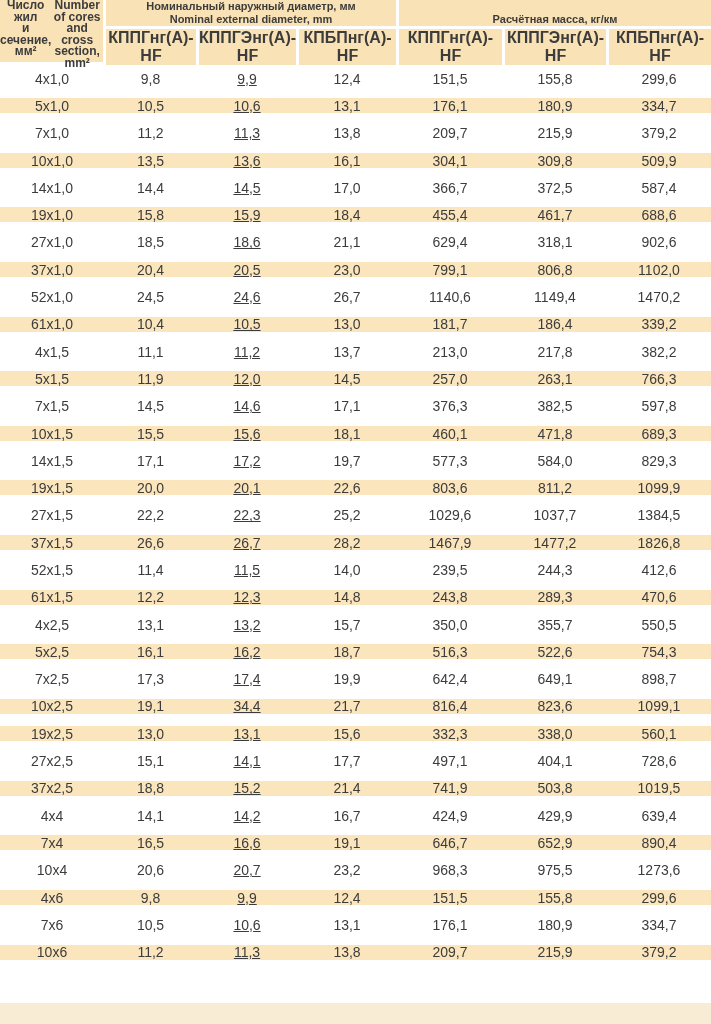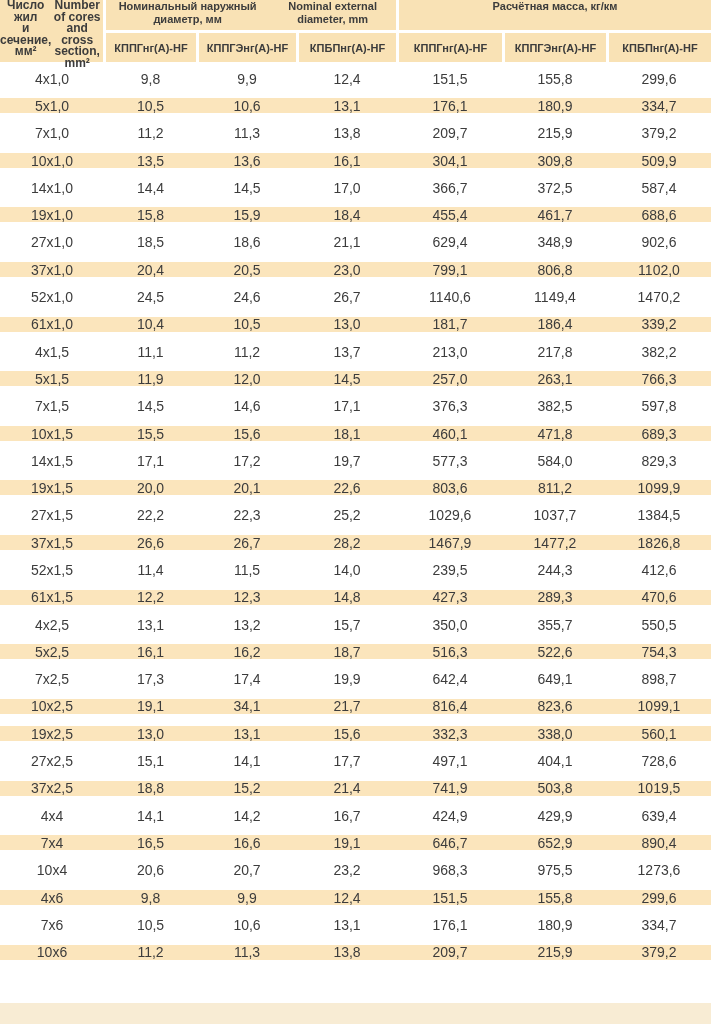--- a/index.html
+++ b/index.html
@@ -43,36 +43,36 @@
     display: flex;
     flex-direction: column;
   }
   .hgroups {
     display: flex;
     height: 30px;
     margin-bottom: 3px;
   }
   .group-cell {
     display: flex;
-    flex-direction: row;
-    justify-content: center;
+    flex-direction: column;
+    justify-content: flex-end;
     font-size: 11px;
     line-height: 13px;
   }
   .group-diameter { width: 290px; margin-right: 3px; }
   .group-weight   { flex: 1; }
   .hsub {
     display: flex;
     flex: 1;
   }
   .sub-cell {
     display: flex;
     align-items: center;
     justify-content: center;
-    font-size: 11px;
+    font-size: 16px;
     margin-right: 3px;
   }
   .sub-cell:last-child { margin-right: 0; }
   .w-d1 { width: 90px; }
   .w-d2 { width: 97px; }
   .w-d3 { width: 97px; }
   .w-m1 { width: 103px; }
   .w-m2 { width: 101px; }
   .w-m3 { width: 102px; }
   
@@ -87,21 +87,21 @@
   .row.striped {
     background: linear-gradient(to bottom,
       rgba(0,0,0,0) 6px,
       var(--stripe-bg, #fbe5bc) 6px,
       var(--stripe-bg, #fbe5bc) 21px,
       rgba(0,0,0,0) 21px);
   }
   .cell { text-align: center; }
   .c0 { width: 104px; }
   .c1 { width: 93px; }
-  .c2 { width: 100px; }
+  .c2 { width: 100px; text-decoration: underline; }
   .c3 { width: 100px; }
   .c4 { width: 106px; }
   .c5 { width: 104px; }
   .c6 { width: 104px; }
   
   .footer-band {
     position: absolute;
     left: 0;
     top: 1003px;
     width: 711px;
@@ -202,21 +202,21 @@
         <div class="cell c4">455,4</div>
         <div class="cell c5">461,7</div>
         <div class="cell c6">688,6</div>
       </div>
       <div class="row">
         <div class="cell c0">27x1,0</div>
         <div class="cell c1">18,5</div>
         <div class="cell c2">18,6</div>
         <div class="cell c3">21,1</div>
         <div class="cell c4">629,4</div>
-        <div class="cell c5">348,9</div>
+        <div class="cell c5">318,1</div>
         <div class="cell c6">902,6</div>
       </div>
       <div class="row striped">
         <div class="cell c0">37x1,0</div>
         <div class="cell c1">20,4</div>
         <div class="cell c2">20,5</div>
         <div class="cell c3">23,0</div>
         <div class="cell c4">799,1</div>
         <div class="cell c5">806,8</div>
         <div class="cell c6">1102,0</div>
@@ -318,21 +318,21 @@
         <div class="cell c3">14,0</div>
         <div class="cell c4">239,5</div>
         <div class="cell c5">244,3</div>
         <div class="cell c6">412,6</div>
       </div>
       <div class="row striped">
         <div class="cell c0">61x1,5</div>
         <div class="cell c1">12,2</div>
         <div class="cell c2">12,3</div>
         <div class="cell c3">14,8</div>
-        <div class="cell c4">427,3</div>
+        <div class="cell c4">243,8</div>
         <div class="cell c5">289,3</div>
         <div class="cell c6">470,6</div>
       </div>
       <div class="row">
         <div class="cell c0">4x2,5</div>
         <div class="cell c1">13,1</div>
         <div class="cell c2">13,2</div>
         <div class="cell c3">15,7</div>
         <div class="cell c4">350,0</div>
         <div class="cell c5">355,7</div>
@@ -352,21 +352,21 @@
         <div class="cell c1">17,3</div>
         <div class="cell c2">17,4</div>
         <div class="cell c3">19,9</div>
         <div class="cell c4">642,4</div>
         <div class="cell c5">649,1</div>
         <div class="cell c6">898,7</div>
       </div>
       <div class="row striped">
         <div class="cell c0">10x2,5</div>
         <div class="cell c1">19,1</div>
-        <div class="cell c2">34,1</div>
+        <div class="cell c2">34,4</div>
         <div class="cell c3">21,7</div>
         <div class="cell c4">816,4</div>
         <div class="cell c5">823,6</div>
         <div class="cell c6">1099,1</div>
       </div>
       <div class="row striped">
         <div class="cell c0">19x2,5</div>
         <div class="cell c1">13,0</div>
         <div class="cell c2">13,1</div>
         <div class="cell c3">15,6</div>

